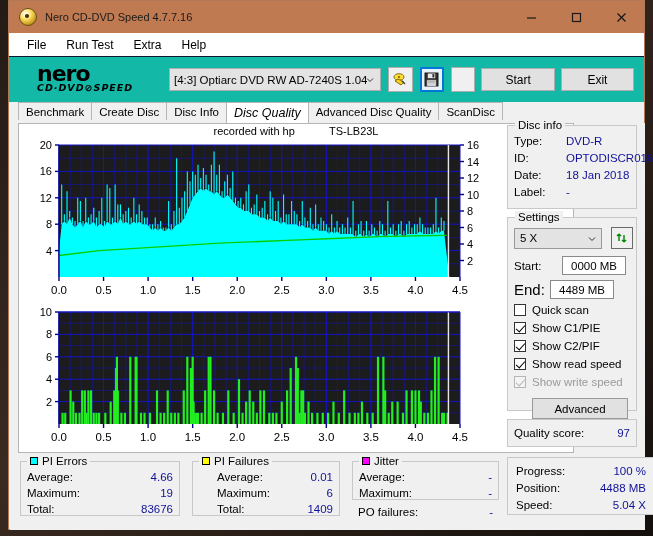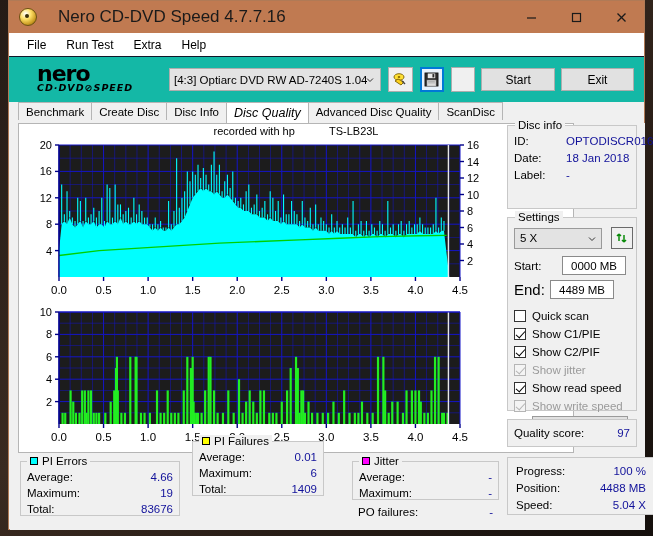--- a/index.html
+++ b/index.html
@@ -16,21 +16,21 @@
     background:#f0f0f0;border:1px solid #b07a56;box-sizing:border-box;}
   
   #titlebar{height:32px;background:#c07a51;display:flex;align-items:center;
     position:relative;}
   #titlebar .appicon{width:16px;height:16px;margin-left:10px;margin-right:8px;
     border-radius:50%;
     background:radial-gradient(circle at 35% 30%,#fff 0%,#ffe066 35%,#c99a22 70%,#6d5210 100%);
     border:1px solid #6d5210;position:relative;flex:0 0 auto;}
   #titlebar .appicon:after{content:"";position:absolute;left:5px;top:5px;width:4px;height:4px;
     border-radius:50%;background:#3a2e08;}
-  #titlebar .title{font-size:17px;color:#1a1a1a;white-space:nowrap;margin-left:13px;}
+  #titlebar .title{font-size:11px;color:#1a1a1a;white-space:nowrap;}
   .wbtns{position:absolute;right:0;top:0;height:32px;display:flex;}
   .wbtn{width:45px;height:32px;display:flex;align-items:center;justify-content:center;
     color:#1a1a1a;font-size:13px;line-height:1;}
   .wbtn svg{display:block;}
   
   #menubar{height:23px;background:#fff;display:flex;align-items:center;
     border-bottom:1px solid #0f172a;padding-left:8px;}
   #menubar .mi{font-size:12px;color:#000;padding:2px 10px;}
   
   #toolbar{height:45px;background:#14b8a6;display:flex;align-items:center;
@@ -79,21 +79,21 @@
   .row .v{color:#11119a;}
   .selbox{width:88px;height:21px;background:#e3e3e3;border:1px solid #9a9a9a;
     box-sizing:border-box;display:flex;align-items:center;padding:0 5px;
     font-size:11.5px;color:#000;position:relative;}
   .selbox .carat{position:absolute;right:5px;top:6px;width:8px;height:8px;}
   .refbtn{width:22px;height:22px;border:1px solid #6a6a6a;background:#f0f0f0;
     display:flex;align-items:center;justify-content:center;box-sizing:border-box;}
   .numbox{width:64px;height:19px;border:1px solid #8a8a8a;background:#fff;
     box-sizing:border-box;font-size:11.5px;color:#000;display:flex;
     align-items:center;justify-content:center;}
-  .cbrow{display:flex;align-items:flex-end;font-size:11.5px;color:#000;height:18px;}
+  .cbrow{display:flex;align-items:flex-start;font-size:11.5px;color:#000;height:18px;}
   .cb{width:12px;height:12px;border:1px solid #333;background:#fff;margin-right:6px;
     flex:0 0 auto;position:relative;box-sizing:border-box;}
   .cb.on:after{content:"";position:absolute;left:3px;top:0px;width:4px;height:8px;
     border:solid #000;border-width:0 1.6px 1.6px 0;transform:rotate(42deg);}
   .cbrow.dis{color:#9a9a9a;}
   .cbrow.dis .cb{border-color:#b5b5b5;background:#f4f4f4;}
   .cbrow.dis .cb.on:after{border-color:#b5b5b5;}
   .advbtn{width:96px;height:21px;background:#e1e1e1;border:1px solid #9a9a9a;
     font-size:11.5px;color:#000;display:flex;align-items:center;justify-content:center;
     box-sizing:border-box;}
@@ -628,20 +628,24 @@
           <text x="396.4444444444444" y="137" text-anchor="middle" font-size="11.5" font-family="Liberation Sans, sans-serif" fill="#000">4.0</text>
           <line x1="441" y1="120" x2="441" y2="124" stroke="#000088" stroke-width="1.4"></line>
           <text x="441" y="137" text-anchor="middle" font-size="11.5" font-family="Liberation Sans, sans-serif" fill="#000">4.5</text>
         </svg>
     </div>
 
     <div class="grp" style="left:497px;top:2px;width:130px;height:84px;">
       <span class="grplbl">Disc info</span>
       <div style="padding:7px 0 0 6px">
         <div class="row">
+            <span class="k">Type:</span>
+            <span class="v">DVD-R</span>
+          </div>
+        <div class="row">
             <span class="k">ID:</span>
             <span class="v">OPTODISCR016</span>
           </div>
         <div class="row">
             <span class="k">Date:</span>
             <span class="v">18 Jan 2018</span>
           </div>
         <div class="row">
             <span class="k">Label:</span>
             <span class="v">-</span>
@@ -679,24 +683,20 @@
             <span>Quick scan</span>
           </div>
         <div class="cbrow">
             <span class="cb on"></span>
             <span>Show C1/PIE</span>
           </div>
         <div class="cbrow">
             <span class="cb on"></span>
             <span>Show C2/PIF</span>
           </div>
-        <div class="cbrow dis">
-            <span class="cb on"></span>
-            <span>Show jitter</span>
-          </div>
         <div class="cbrow">
             <span class="cb on"></span>
             <span>Show read speed</span>
           </div>
         <div class="cbrow dis">
             <span class="cb on"></span>
             <span>Show write speed</span>
           </div>
       </div>
       <div style="display:flex;justify-content:flex-end;padding:4px 8px 0 0">
@@ -742,21 +742,21 @@
             <span class="k">Maximum:</span>
             <span class="v">19</span>
           </div>
         <div class="srow">
             <span class="k">Total:</span>
             <span class="v">83676</span>
           </div>
       </div>
     </div>
 
-    <div class="statgrp" style="left:182px;top:318px;width:132px;height:55px;">
+    <div class="statgrp" style="left:182px;top:338px;width:148px;height:55px;padding-left:18px;">
       <span class="statlbl">
         <span class="swatch" style="background:#ffff00"></span>
         <span>PI Failures</span>
       </span>
       <div style="padding-top:7px">
         <div class="srow">
             <span class="k">Average:</span>
             <span class="v">0.01</span>
           </div>
         <div class="srow">

